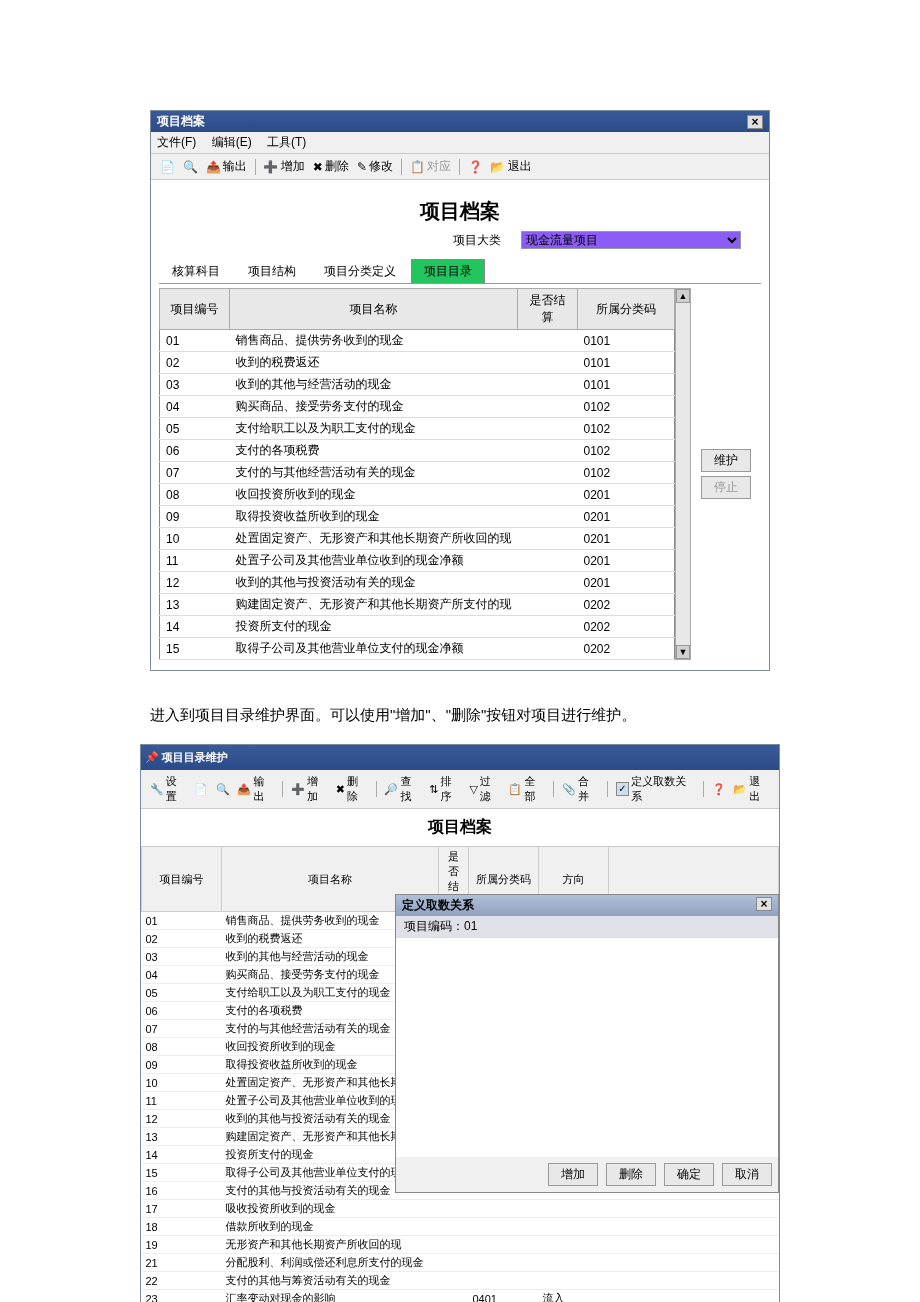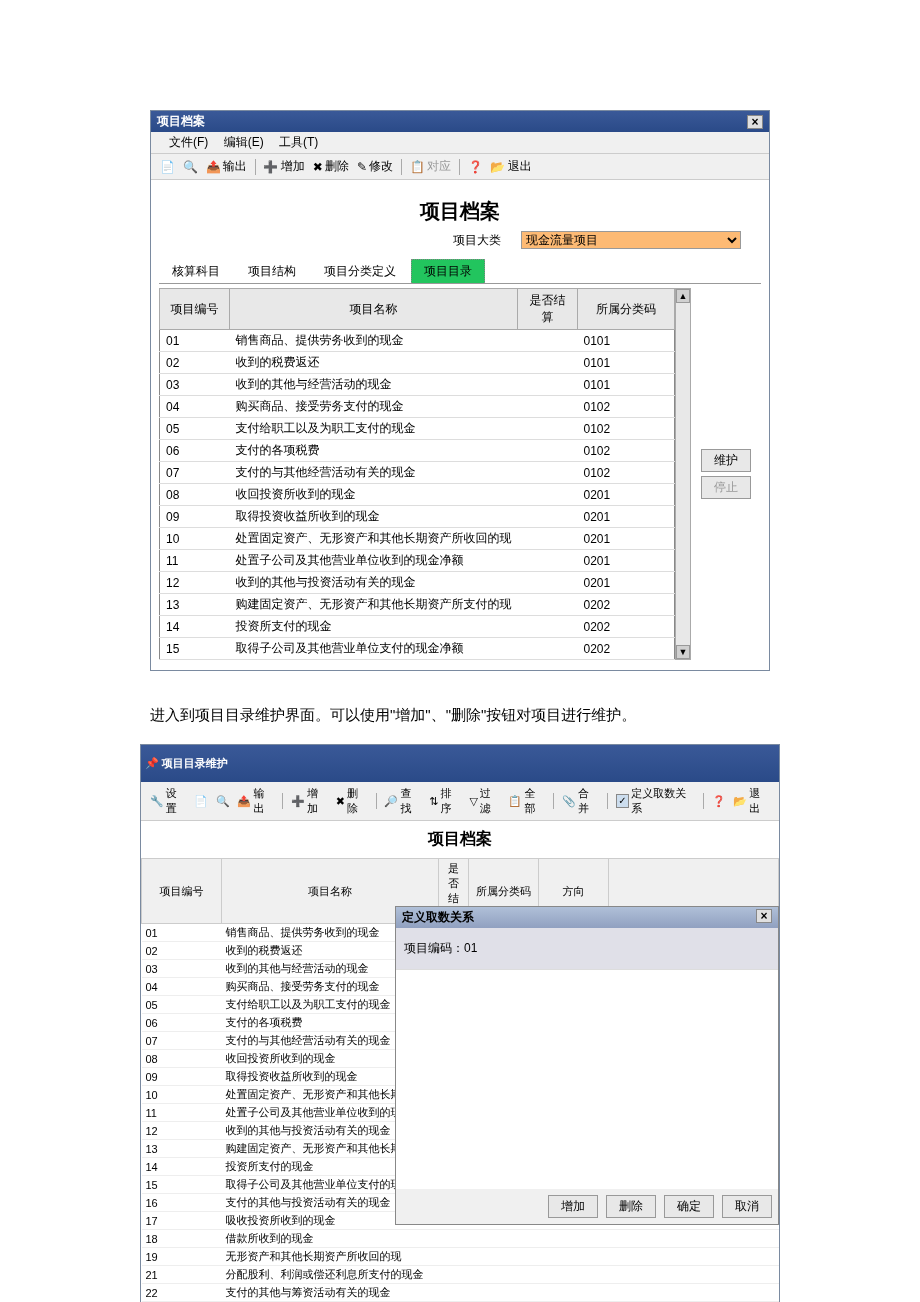--- a/index.html
+++ b/index.html
@@ -1,51 +1,51 @@
 <!DOCTYPE html>
 <html><head>
 <meta charset="utf-8">
 <style>
 *{box-sizing:border-box;margin:0;padding:0;font-family:"SimSun","宋体",sans-serif}
 body{background:#fff;font-size:12px;color:#000;width:920px}
 .page{padding:0 0 40px 0}
 .win{margin:110px 150px 20px 150px;border:1px solid #7a8aa0}
 .titlebar{background:linear-gradient(#3a5998,#2a4a88);color:#fff;font-weight:bold;padding:2px 6px;display:flex;justify-content:space-between;align-items:center}
 .closebtn{background:#e0e0e0;color:#000;border:1px solid #888;width:16px;height:14px;text-align:center;line-height:12px;font-weight:bold;cursor:pointer}
-.menubar{background:#f0f0f0;padding:2px 18px;border-bottom:1px solid #ccc}
+.menubar{background:#f0f0f0;padding:2px 6px;border-bottom:1px solid #ccc}
 .menubar span{margin-right:12px;cursor:pointer}
 .toolbar{background:#f0f0f0;padding:3px 6px;border-bottom:1px solid #ccc;display:flex;align-items:center;gap:2px}
 .toolbar .sep{border-left:1px solid #aaa;height:16px;margin:0 3px}
 .toolbar .tbtn{display:flex;align-items:center;gap:2px;padding:1px 3px;cursor:pointer}
 .body{background:#fff;padding:10px 8px}
 .h1{text-align:center;font-size:20px;font-weight:bold;margin:8px 0 6px}
 .catrow{display:flex;justify-content:flex-end;align-items:center;padding-right:20px;margin-bottom:10px}
-.catrow select{width:220px;background:#fdba74;border:1px solid #999;font-size:12px}
+.catrow select{width:220px;background:#8b5cf6;border:1px solid #999;font-size:12px}
 .tabs{display:flex;border-bottom:1px solid #999;margin-bottom:4px}
 .tab{padding:3px 12px;margin-right:2px;cursor:pointer;border:1px solid transparent;border-bottom:none}
 .tab.active{background:#22c55e;border:1px dotted #888;border-bottom:none}
 .tblwrap{position:relative;display:flex}
 .tbl{border:1px solid #888;flex:1;border-collapse:collapse}
 .tbl th{background:#e8e8e8;border:1px solid #aaa;padding:3px 6px;font-weight:normal;text-align:center}
 .tbl td{border-bottom:1px solid #ddd;padding:2px 6px;white-space:nowrap;overflow:hidden}
 .scrollbar{width:16px;background:#e8e8e8;border:1px solid #aaa;display:flex;flex-direction:column;justify-content:space-between}
 .scrollbtn{height:14px;background:#d0d0d0;border:1px solid #999;text-align:center;line-height:12px;font-size:9px;cursor:pointer}
 .sidebtns{display:flex;flex-direction:column;gap:4px;padding:0 10px;justify-content:center}
 .btn{background:#e8e8e8;border:1px solid #999;padding:2px 12px;cursor:pointer;font-size:12px}
 .doctext{padding:10px 150px;font-size:15px;line-height:1.8}
 .win2{margin:6px 140px 20px 140px;border:1px solid #7a8aa0}
-.win2 .titlebar{font-size:11px;padding:11px 4px}
+.win2 .titlebar{font-size:11px;padding:5px 4px}
 .win2 .toolbar{font-size:11px;flex-wrap:nowrap}
 .tbl2{width:100%;border-collapse:collapse;font-size:11px}
 .tbl2 th{background:#f0f0f0;border:1px solid #ccc;padding:2px 4px;font-weight:normal}
 .tbl2 td{border-bottom:1px solid #eee;padding:1px 4px;white-space:nowrap;overflow:hidden}
 .h2{text-align:center;font-size:16px;font-weight:bold;padding:8px}
 .dialog{position:relative;border:1px solid #888;background:#f8f8f8;margin-left:0}
 .dialog .dtitle{background:linear-gradient(#b0c0d8,#90a0c0);padding:2px 6px;display:flex;justify-content:space-between;font-weight:bold}
-.dialog .dhead{background:#e0e0e8;padding:12px 8px}
+.dialog .dhead{background:#e0e0e8;padding:2px 8px}
 .dialog table{width:100%;border-collapse:collapse;font-size:11px;background:#fff}
 .dialog th{background:#f0f0f0;border:1px solid #ccc;padding:2px 4px;font-weight:normal;text-align:left}
 .dialog td{border:1px solid #eee;padding:2px 4px}
 .dbtns{display:flex;justify-content:flex-end;gap:8px;padding:6px;background:#f0f0f0}
 .disabled{color:#999}
 .checked{display:inline-block;width:14px;height:14px;border:1px solid #888;background:#cde;text-align:center;line-height:12px;font-size:10px}
 </style>
 </head>
 <body>
 <div class="page">

